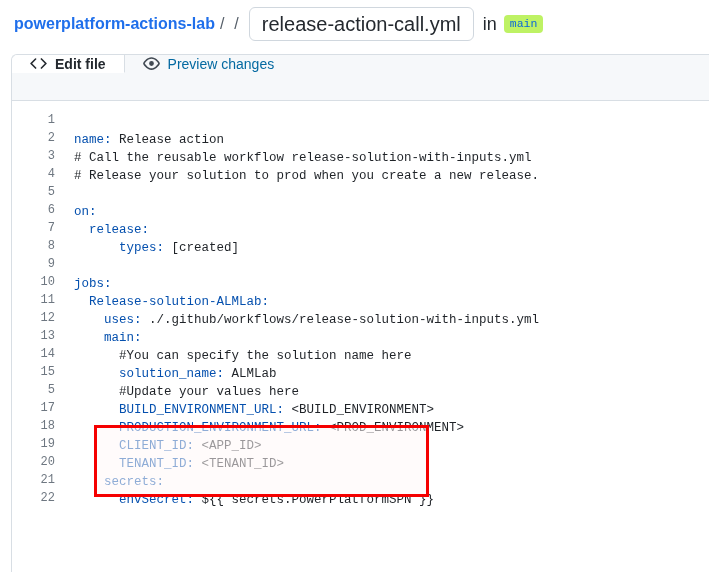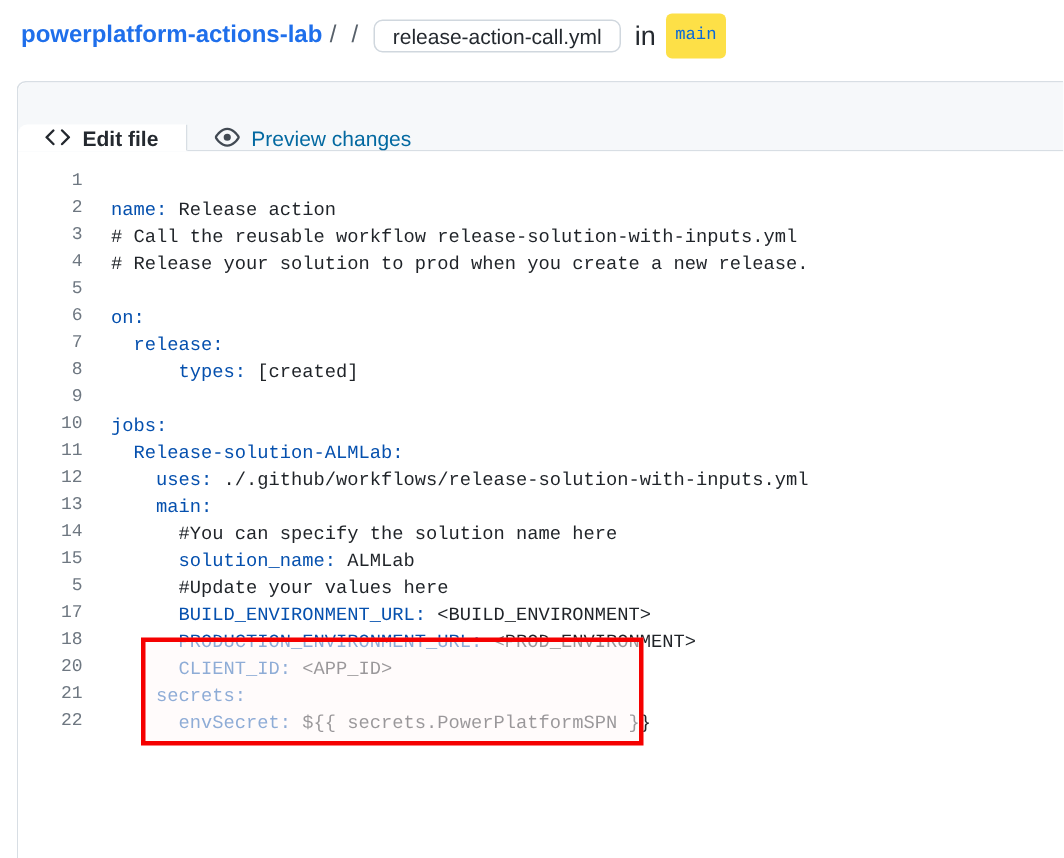--- a/index.html
+++ b/index.html
@@ -32,42 +32,42 @@
   }
   .crumb-link.bold { font-weight: 700; }
   .crumb-sep {
     color: #57606a;
     margin: 0 5px;
     font-size: 16px;
   }
   .filename-box {
     display: inline-flex;
     align-items: center;
-    height: 22px;
+    height: 34px;
     padding: 0 12px;
     margin-left: 5px;
     border: 1px solid #d0d7de;
     border-radius: 6px;
     background: #ffffff;
-    font-size: 14px;
+    font-size: 20px;
     color: #24292f;
     box-sizing: border-box;
   }
   .in-word {
     margin: 0 7px 0 9px;
     color: #24292f;
     font-size: 18px;
   }
   .branch-badge {
     display: inline-flex;
     align-items: center;
-    height: 30px;
+    height: 18px;
     padding: 0 6px;
     border-radius: 4px;
-    background: #fde047;
+    background: #bef264;
     color: #0969da;
     font-family: "Liberation Mono", monospace;
     font-size: 11.5px;
     line-height: 18px;
   }
 
   
   .editor-frame {
     position: absolute;
     left: 11px;
@@ -77,21 +77,21 @@
     border-left: 1px solid #d8dee4;
     border-top: 1px solid #d8dee4;
     border-top-left-radius: 6px;
     background: #ffffff;
     box-sizing: border-box;
   }
 
   
   .tabstrip {
     display: flex;
-    align-items: flex-end;
+    align-items: flex-start;
     height: 45px;
     background: #f6f8fa;
     border-bottom: 1px solid #d8dee4;
     border-top-left-radius: 6px;
   }
   .tab {
     display: flex;
     align-items: center;
     gap: 8px;
     padding: 0 18px;
@@ -217,20 +217,21 @@
         <div class="code-line"><span class="ln">9</span><span class="code-text"><span class="tok-key">jobs:</span></span></div>
         <div class="code-line"><span class="ln">10</span><span class="code-text"><span class="tok-key">  Release-solution-ALMLab:</span></span></div>
         <div class="code-line"><span class="ln">11</span><span class="code-text"><span class="tok-key">    uses:</span><span class="tok-plain"> ./.github/workflows/release-solution-with-inputs.yml</span></span></div>
         <div class="code-line"><span class="ln">12</span><span class="code-text"><span class="tok-key">    main:</span></span></div>
         <div class="code-line"><span class="ln">13</span><span class="code-text"><span class="tok-comment">      #You can specify the solution name here</span></span></div>
         <div class="code-line"><span class="ln">14</span><span class="code-text"><span class="tok-key">      solution_name:</span><span class="tok-plain"> ALMLab</span></span></div>
         <div class="code-line"><span class="ln">15</span><span class="code-text"><span class="tok-comment">      #Update your values here</span></span></div>
         <div class="code-line"><span class="ln">5</span><span class="code-text"><span class="tok-key">      BUILD_ENVIRONMENT_URL:</span><span class="tok-plain"> &lt;BUILD_ENVIRONMENT&gt;</span></span></div>
         <div class="code-line"><span class="ln">17</span><span class="code-text"><span class="tok-key">      PRODUCTION_ENVIRONMENT_URL:</span><span class="tok-plain"> &lt;PROD_ENVIRONMENT&gt;</span></span></div>
         <div class="code-line"><span class="ln">18</span><span class="code-text"><span class="tok-key">      CLIENT_ID:</span><span class="tok-plain"> &lt;APP_ID&gt;</span></span></div>
+        <div class="code-line"><span class="ln">19</span><span class="code-text"><span class="tok-key">      TENANT_ID:</span><span class="tok-plain"> &lt;TENANT_ID&gt;</span></span></div>
         <div class="code-line"><span class="ln">20</span><span class="code-text"><span class="tok-key">    secrets:</span></span></div>
         <div class="code-line"><span class="ln">21</span><span class="code-text"><span class="tok-key">      envSecret:</span><span class="tok-plain"> ${{ secrets.PowerPlatformSPN }}</span></span></div>
         <div class="code-line"><span class="ln">22</span><span class="code-text"></span></div>
       </div>
     <div class="red-box" id="red-box" style="left: 82px; top: 324px; width: 335px; height: 72px; border-color: rgb(245, 0, 0);"></div>
   </div>
 
 </div>
 
 </body></html>

